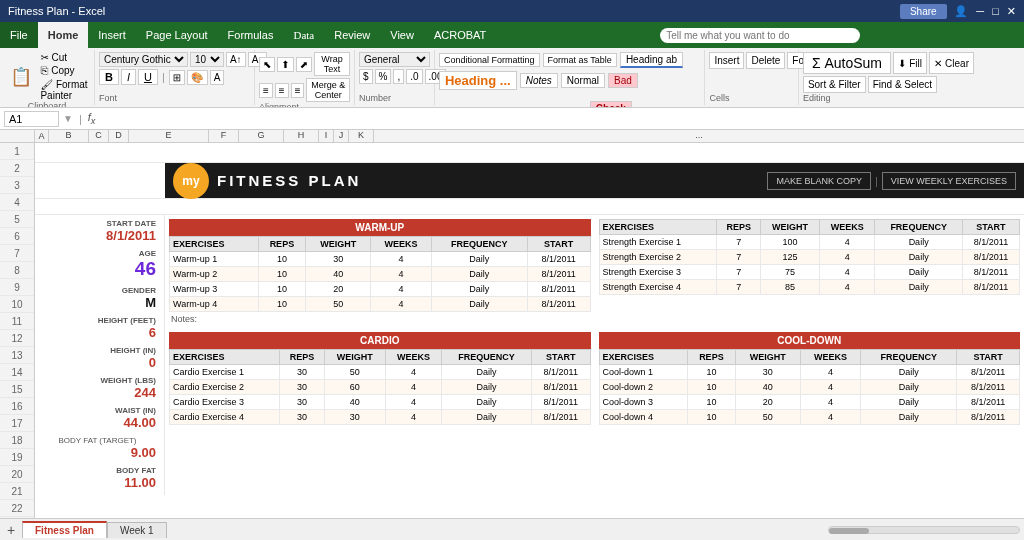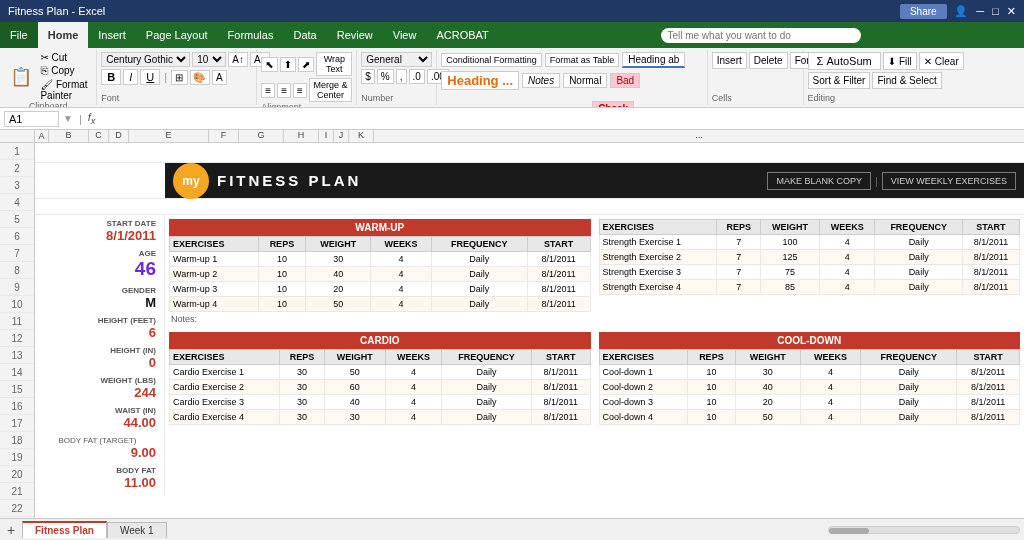--- a/index.html
+++ b/index.html
@@ -20,21 +20,21 @@
     <span style="cursor:pointer;">✕</span>
   </div>
 </div>
 
 <div style="background:#1f6b28; display:flex; height:26px;">
   <div style="padding:4px 10px; color:white; font-size:11px; cursor:pointer; display:flex; align-items:center; background:#1a5c22;">File</div>
   <div style="padding:4px 10px; color:#333; font-size:11px; cursor:pointer; display:flex; align-items:center; background:#f3f3f3; font-weight:bold;">Home</div>
   <div style="padding:4px 10px; color:white; font-size:11px; cursor:pointer; display:flex; align-items:center;">Insert</div>
   <div style="padding:4px 10px; color:white; font-size:11px; cursor:pointer; display:flex; align-items:center;">Page Layout</div>
   <div style="padding:4px 10px; color:white; font-size:11px; cursor:pointer; display:flex; align-items:center;">Formulas</div>
-  <div style="padding:8px 10px; color:white; font-size:11px; cursor:pointer; display:flex; align-items:center;">Data</div>
+  <div style="padding:8px 10px; color:white; font-size:11px; cursor:pointer; display:flex; align-items:center;font-family:Liberation Serif, serif;">Data</div>
   <div style="padding:4px 10px; color:white; font-size:11px; cursor:pointer; display:flex; align-items:center;">Review</div>
   <div style="padding:4px 10px; color:white; font-size:11px; cursor:pointer; display:flex; align-items:center;">View</div>
   <div style="padding:4px 10px; color:white; font-size:11px; cursor:pointer; display:flex; align-items:center;">ACROBAT</div>
   <div style="flex:1; display:flex; align-items:center; justify-content:center;">
     <input type="text" style="width: 200px; font-size: 10px; padding: 2px 6px; border: none; border-radius: 10px;" placeholder="Tell me what you want to do">
   </div>
 </div>
 
 <div style="background:#f3f3f3; display:flex; align-items:stretch; border-bottom:1px solid #ccc; padding:2px 0; height:60px; overflow:hidden;">
 
@@ -129,21 +129,21 @@
     <div style="display:flex; gap:2px;">
       <button style="font-size:10px; border:1px solid #ccc; background:white; cursor:pointer; padding:2px 4px;">Insert</button>
       <button style="font-size:10px; border:1px solid #ccc; background:white; cursor:pointer; padding:2px 4px;">Delete</button>
       <button style="font-size:10px; border:1px solid #ccc; background:white; cursor:pointer; padding:2px 4px;">Format</button>
     </div>
     <div style="font-size:9px; color:#666; margin-top:auto;">Cells</div>
   </div>
 
   <div style="display:flex; flex-direction:column; padding:2px 4px; min-width:100px;">
     <div style="display:flex; gap:2px; flex-wrap:wrap;">
-      <button style="font-size:11px; border:1px solid #ccc; background:white; cursor:pointer; padding:2px 8px;">Σ AutoSum</button>
+      <button style="font-size:14px; border:1px solid #ccc; background:white; cursor:pointer; padding:2px 8px;">Σ AutoSum</button>
       <button style="font-size:10px; border:1px solid #ccc; background:white; cursor:pointer; padding:2px 4px;">⬇ Fill</button>
       <button style="font-size:10px; border:1px solid #ccc; background:white; cursor:pointer; padding:2px 4px;">✕ Clear</button>
       <button style="font-size:10px; border:1px solid #ccc; background:white; cursor:pointer; padding:2px 4px;">Sort &amp; Filter</button>
       <button style="font-size:10px; border:1px solid #ccc; background:white; cursor:pointer; padding:2px 4px;">Find &amp; Select</button>
     </div>
     <div style="font-size:9px; color:#666; margin-top:auto;">Editing</div>
   </div>
 </div>
 
 <div style="display:flex; align-items:center; background:white; border-bottom:1px solid #ccc; height:22px; padding:0 4px; gap:4px;">

